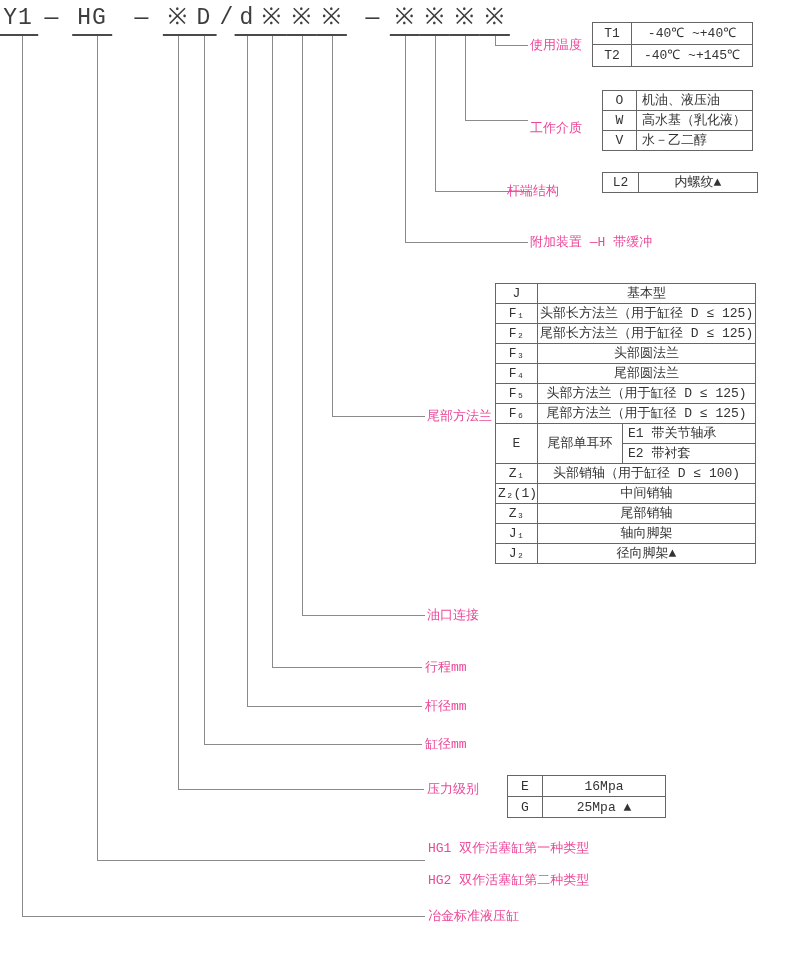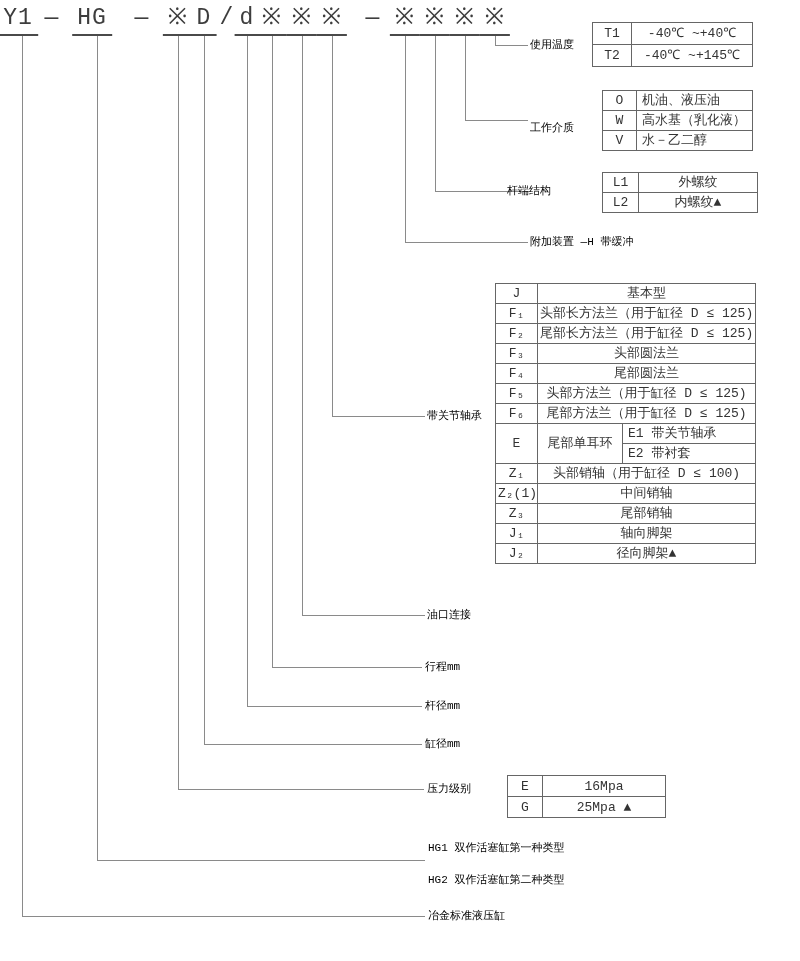--- a/index.html
+++ b/index.html
@@ -6,21 +6,21 @@
   .canvas{position:relative;width:800px;height:961px;background:#ffffff;
           font-family:Liberation Mono, monospace;color:#333;overflow:hidden;}
   
   .tok{position:absolute;top:6px;transform:translateX(-50%);font-size:23px;line-height:1.1;
        color:#3d3d3d;white-space:nowrap;letter-spacing:1px;}
   .tok.u{border-bottom:2px solid #4a4a4a;padding:0 5px 3px 5px;}
   
   .vline{position:absolute;width:1px;background:#8a8a8a;}
   .hline{position:absolute;height:1px;background:#8a8a8a;}
   
-  .lbl{position:absolute;font-size:11px;line-height:17px;color:#000000;white-space:nowrap;}
+  .lbl{position:absolute;font-size:13px;line-height:17px;color:#ec4899;white-space:nowrap;}
   
   table.dt{position:absolute;border-collapse:collapse;table-layout:fixed;background:#fff;}
   table.dt td{border:1px solid #666;font-size:13px;line-height:1;text-align:center;
               padding:0 2px;height:19px;white-space:nowrap;overflow:hidden;color:#333;}
   table.dt tr.r21 td{height:21px;}
   table.dt tr.r20 td{height:20px;}
   table.dt td.l{text-align:left;padding-left:5px;}
 </style>
 </head>
 <body>
@@ -77,21 +77,21 @@
   <div class="vline" style="left:97px;top:36px;height:824px"></div>
   <div class="hline" style="left:97px;top:860px;width:328px"></div>
 
   <div class="vline" style="left:22px;top:36px;height:880px"></div>
   <div class="hline" style="left:22px;top:916px;width:403px"></div>
 
   <span class="lbl" style="left:530px;top:37px">使用温度</span>
   <span class="lbl" style="left:530px;top:120px">工作介质</span>
   <span class="lbl" style="left:507px;top:183px">杆端结构</span>
   <span class="lbl" style="left:530px;top:234px">附加装置 —H 带缓冲</span>
-  <span class="lbl" style="left:427px;top:408px">带关节轴承</span>
+  <span class="lbl" style="left:427px;top:408px">尾部方法兰</span>
   <span class="lbl" style="left:427px;top:607px">油口连接</span>
   <span class="lbl" style="left:425px;top:659px">行程mm</span>
   <span class="lbl" style="left:425px;top:698px">杆径mm</span>
   <span class="lbl" style="left:425px;top:736px">缸径mm</span>
   <span class="lbl" style="left:427px;top:781px">压力级别</span>
   <span class="lbl" style="left:428px;top:840px">HG1 双作活塞缸第一种类型</span>
   <span class="lbl" style="left:428px;top:872px">HG2 双作活塞缸第二种类型</span>
   <span class="lbl" style="left:428px;top:908px">冶金标准液压缸</span>
 
   <table class="dt" style="left:592px;top:22px;width:160px">
@@ -131,24 +131,20 @@
     </tr>
   </tbody>
     </table>
 
   <table class="dt" style="left:602px;top:172px;width:155px">
     <colgroup>
         <col style="width:36px">
         <col style="width:119px">
       </colgroup>
     <tbody>
-        <tr>
-      <td>L1</td>
-      <td>外螺纹</td>
-    </tr>
     <tr>
       <td>L2</td>
       <td>内螺纹▲</td>
     </tr>
   </tbody>
     </table>
 
   <table class="dt" style="left:495px;top:283px;width:260px">
     <colgroup>
         <col style="width:42px">

